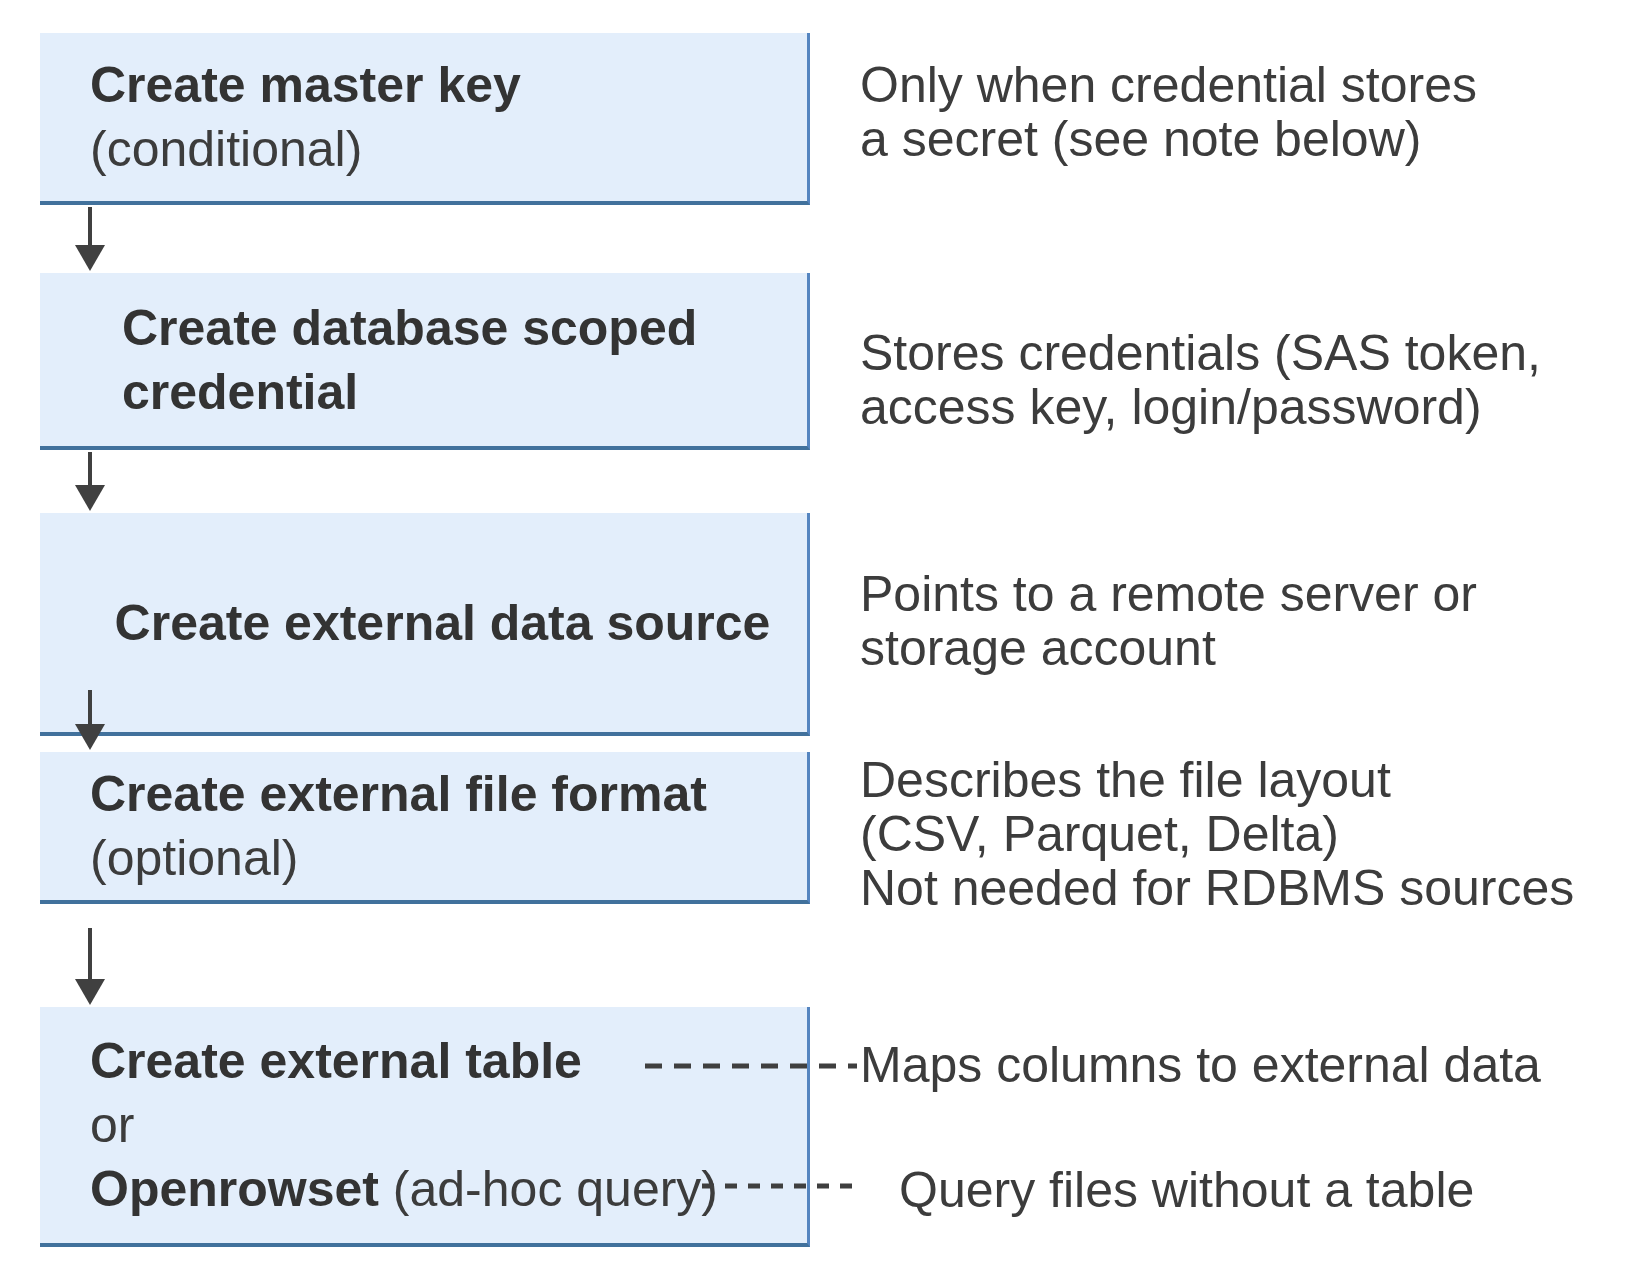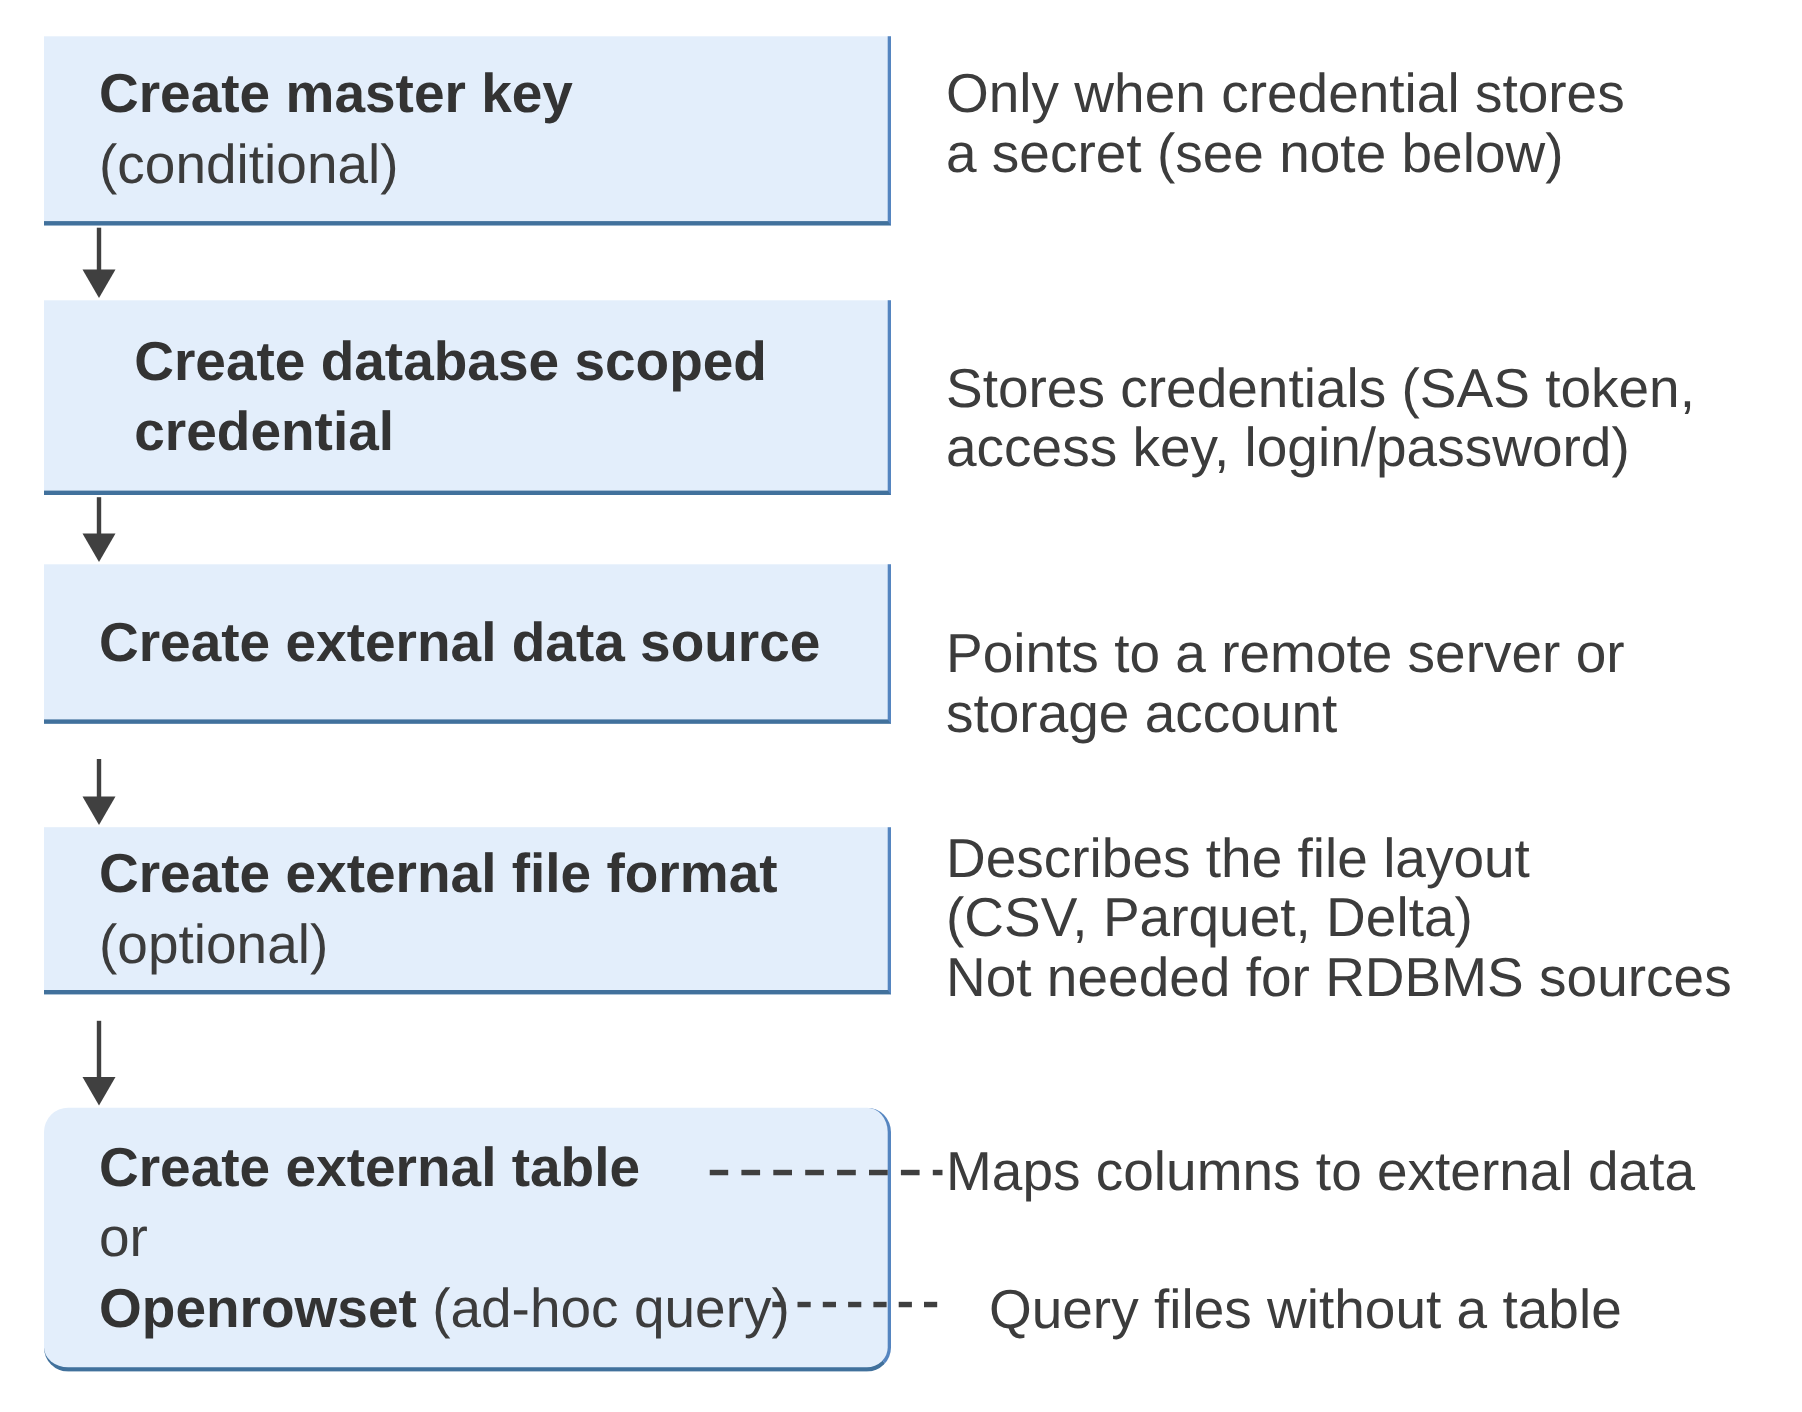--- a/index.html
+++ b/index.html
@@ -23,23 +23,23 @@
     border-right: 3px solid #5585c0;
     border-bottom: 4px solid #41719c;
     display: flex;
     flex-direction: column;
     justify-content: center;
     padding-left: 50px;
     padding-right: 12px;
   }
   .box1 { top: 33px;   height: 172px; }
   .box2 { top: 273px;  height: 177px; }
-  .box3 { top: 513px;  height: 145px; }
+  .box3 { top: 513px;  height: 223px; text-align: center; }
   .box4 { top: 752px;  height: 152px; }
-  .box5 { top: 1007px; height: 240px; border-radius: 22px; }
+  .box5 { top: 1007px; height: 240px; }
 
   .box-title {
     font-size: 50px;
     font-weight: 700;
     color: #333333;
     line-height: 64px;
     white-space: nowrap;
   }
   .box-title.wrap { white-space: normal; max-width: 660px; margin-left: 32px; }
   .box-sub {

